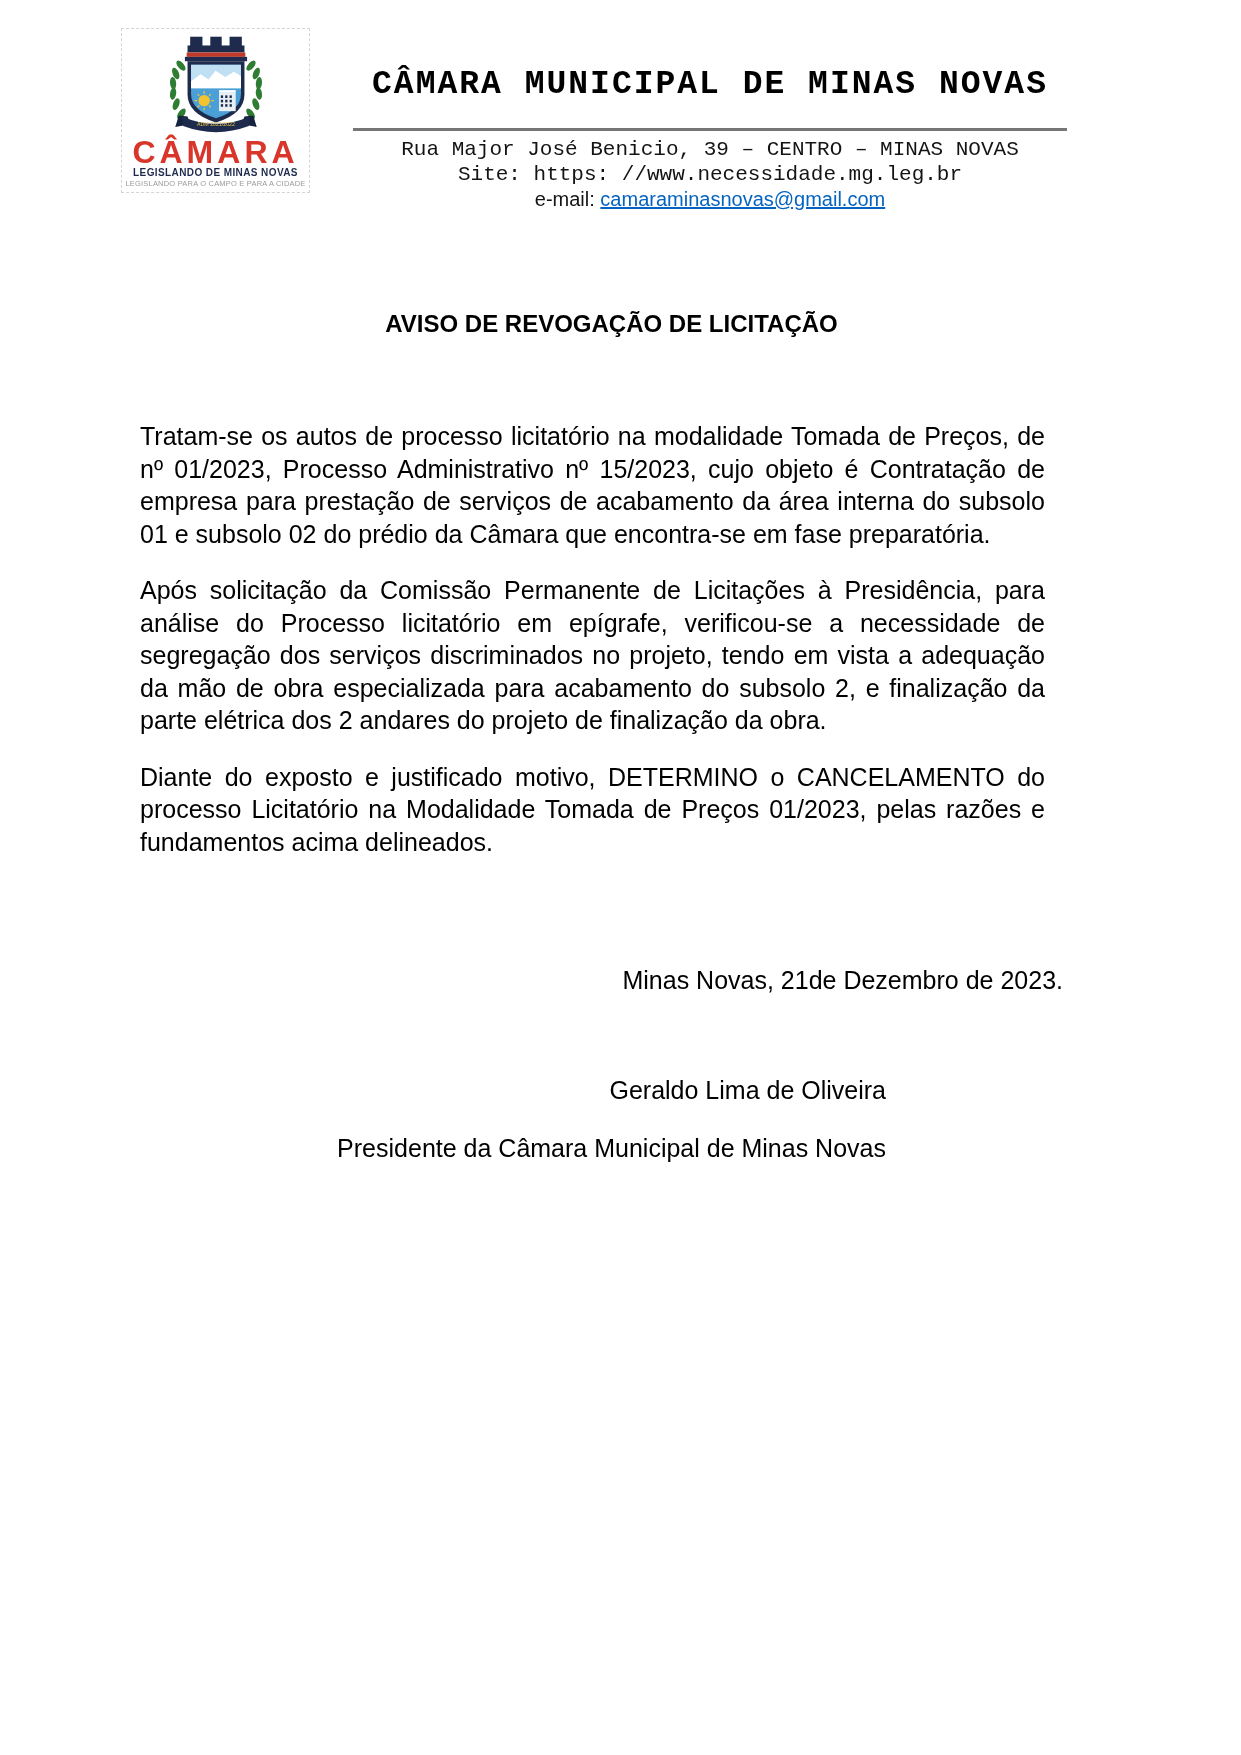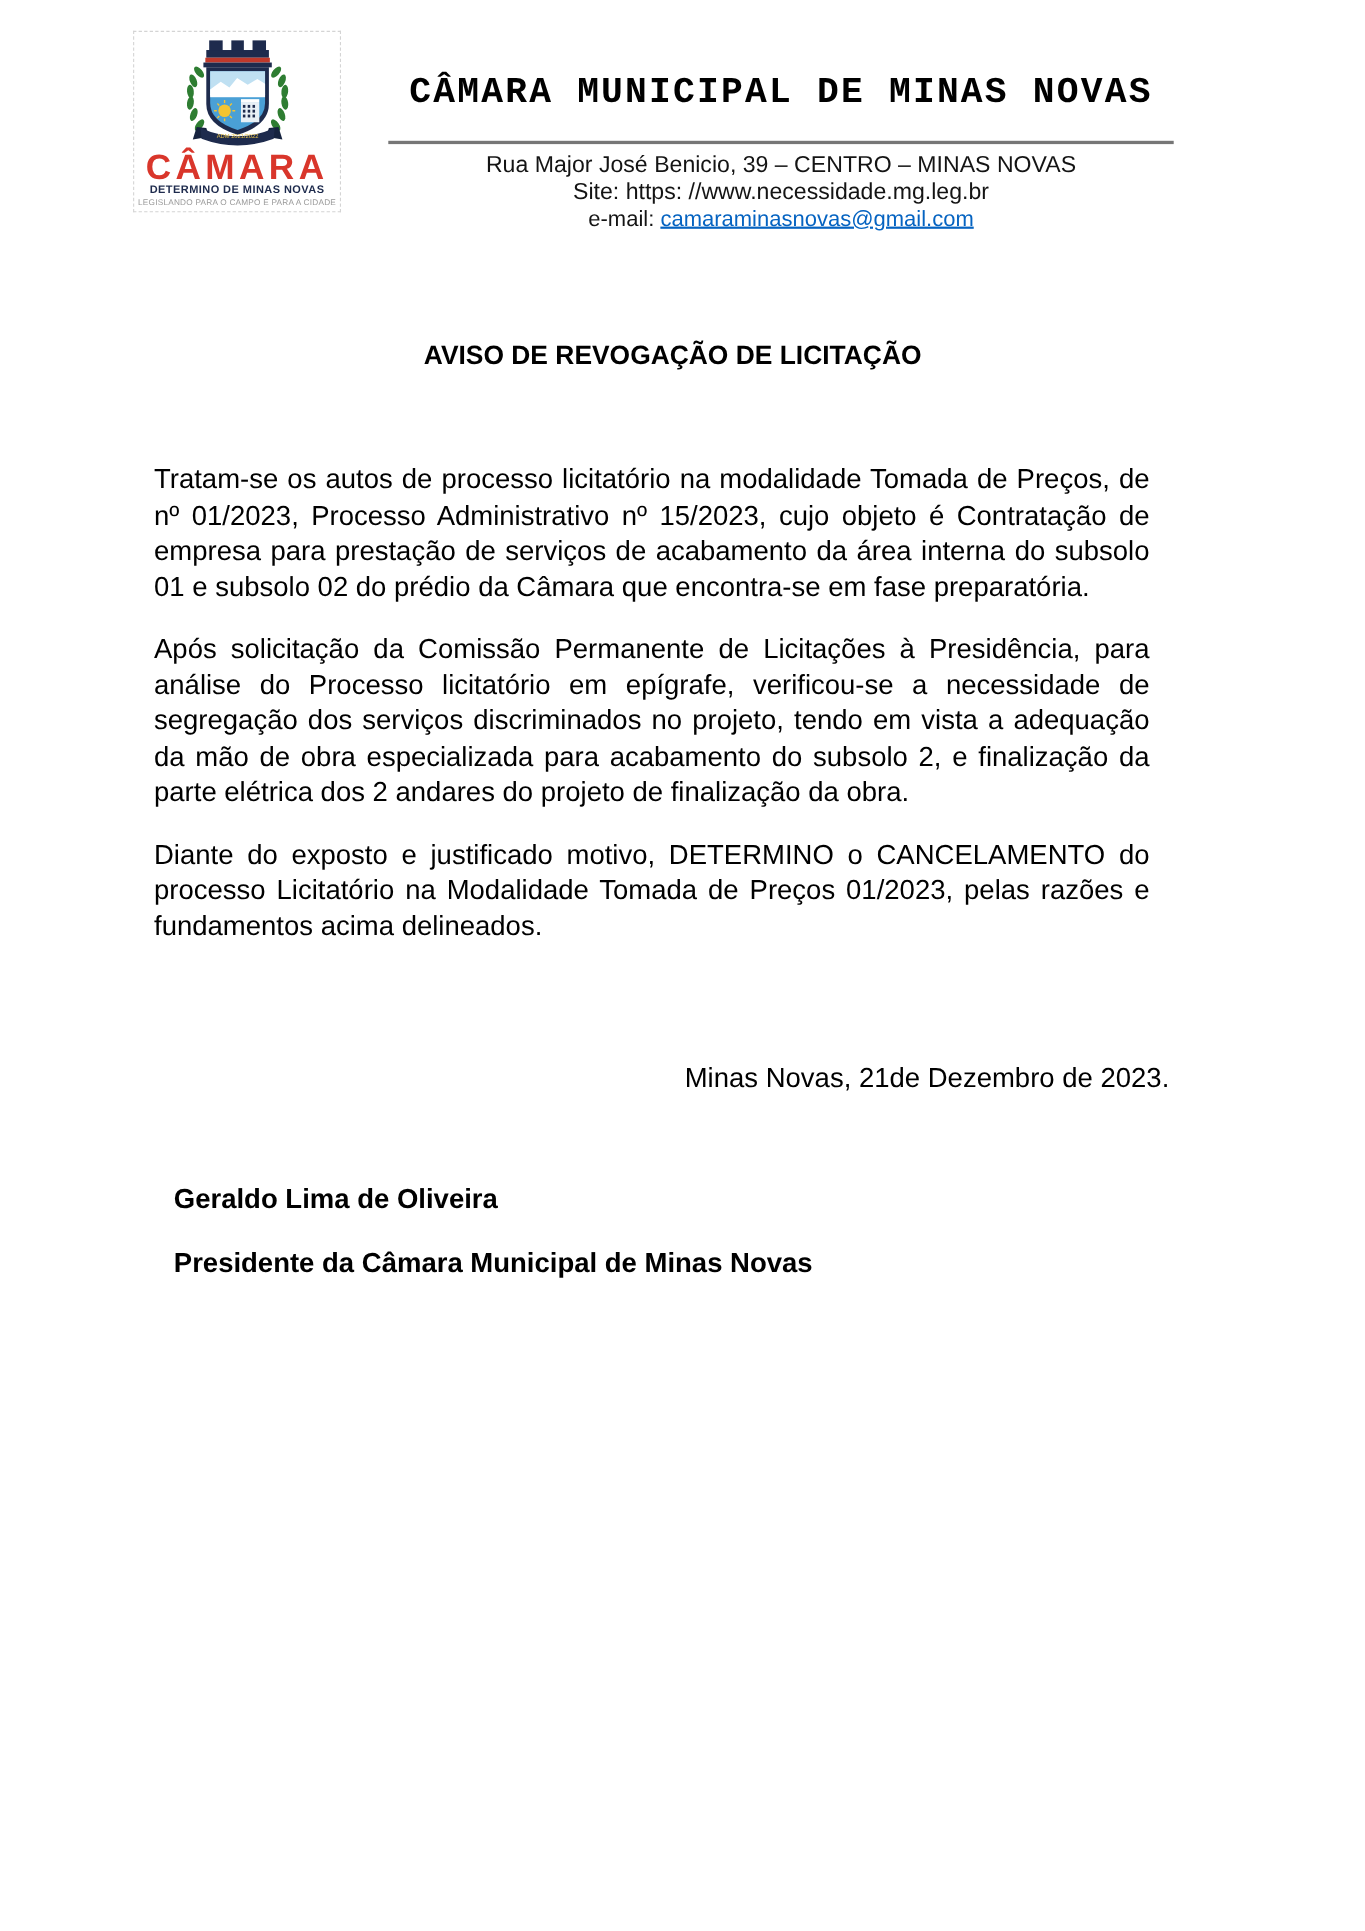--- a/index.html
+++ b/index.html
@@ -41,41 +41,41 @@
     text-align:center;
   }
   .org-name {
     font-family:"Liberation Mono","DejaVu Sans Mono",monospace;
     font-weight:bold; font-size:33px; line-height:46px;
     letter-spacing:2px; white-space:nowrap;
     padding-bottom:20px;
     border-bottom:3px solid #767676;
   }
   .addr-block { margin-top:6px; font-size:21px; line-height:25px; color:#141414; }
-  .addr-line { white-space:nowrap; }
+  .addr-line { white-space:nowrap;font-family:Liberation Mono, monospace; }
   .email-line { font-size:20px; line-height:25px; }
   .email-link { color:#0563C1; }
 
   
   .doc-title {
     position:absolute; left:159px; top:310px; width:905px;
     text-align:center; font-weight:bold; font-size:24px;
   }
   .body-text {
     position:absolute; left:140px; top:420px; width:905px;
     font-size:25px; line-height:32.5px; text-align:justify;
   }
   .body-text p { margin:0 0 24px 0; }
   .date-line {
     position:absolute; left:158px; top:966px; width:905px;
     text-align:right; font-size:25px;
   }
   .sign-block {
     position:absolute; left:158px; top:1076px; width:728px;
-    text-align:left; font-size:25px;font-weight:bold;
+    text-align:right; font-size:25px;
   }
   .sign-role { margin-top:29px; }
 </style>
 </head>
 <body>
 
 <div class="page">
 
   <div class="logo-box">
     <svg class="emblem" viewBox="0 0 185 112" xmlns="http://www.w3.org/2000/svg">
@@ -138,21 +138,21 @@
             <rect x="108" y="79" width="2.6" height="3"></rect>
         </g>
       </g>
 
       <path d="M50,92 l-4,13 l17,-3 l-3,-9 z" fill="#16233f"></path>
       <path d="M135,92 l4,13 l-17,-3 l3,-9 z" fill="#16233f"></path>
       <path d="M54,93 q38.5,17 77,0 l-1,11 q-37.5,14 -75,0 z" fill="#1e2b4d"></path>
       <text x="92.5" y="103.5" font-size="6" fill="#e8c34a" text-anchor="middle">ADM 2021/2022</text>
     </svg>
     <div class="logo-wordmark">CÂMARA</div>
-    <div class="logo-subtitle">DETERMINO DE MINAS NOVAS</div>
+    <div class="logo-subtitle">LEGISLANDO DE MINAS NOVAS</div>
     <div class="logo-slogan">LEGISLANDO PARA O CAMPO E PARA A CIDADE</div>
   </div>
 
   <div class="header-text">
     <div class="org-name">CÂMARA MUNICIPAL DE MINAS NOVAS</div>
     <div class="addr-block">
       <div class="addr-line">Rua Major José Benicio, 39 – CENTRO – MINAS NOVAS</div>
       <div class="addr-line">Site: https: //www.necessidade.mg.leg.br</div>
       <div class="email-line"><span>e-mail: </span><a href="#" class="email-link">camaraminasnovas@gmail.com</a></div>
     </div>

